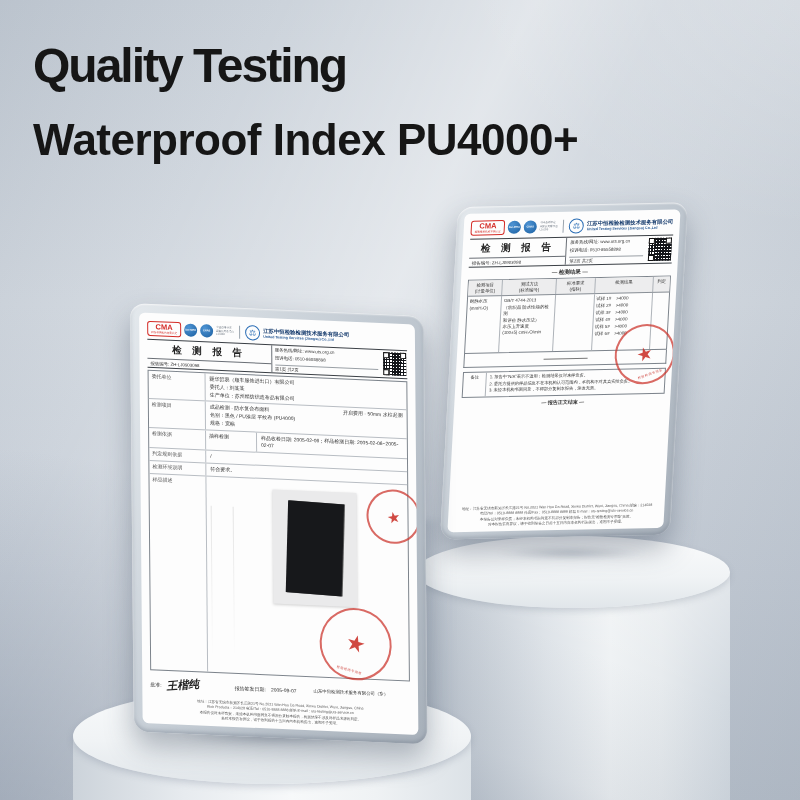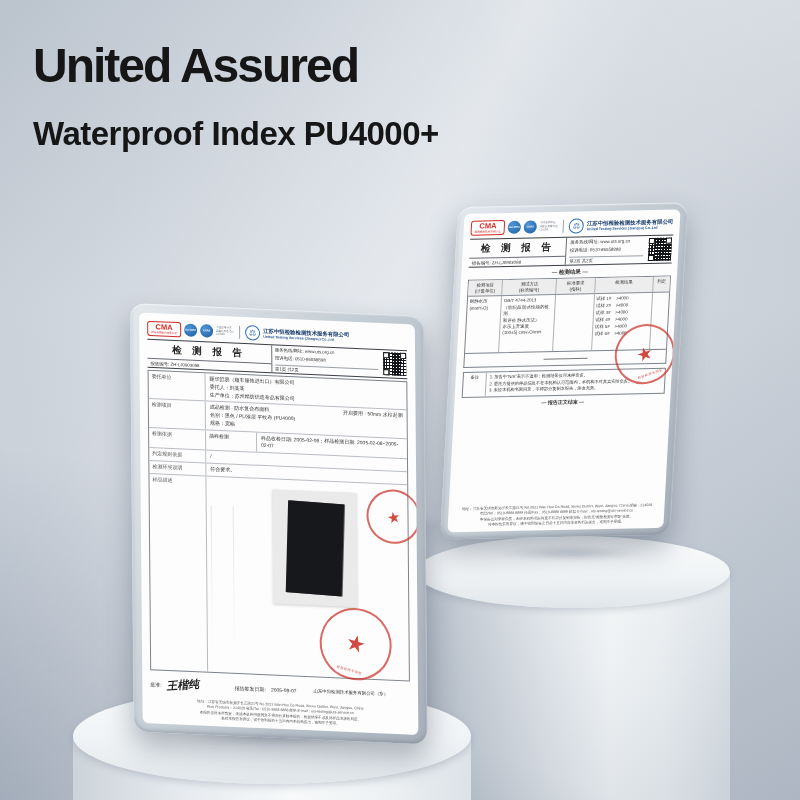--- a/index.html
+++ b/index.html
@@ -12,21 +12,21 @@
       rgba(255,255,255,.42) 45%,rgba(255,255,255,.10) 56%,
       rgba(118,132,150,.10) 78%,rgba(118,132,150,.22) 100%);}
   .bg-shade{position:absolute;inset:0;z-index:0;
     background:radial-gradient(120% 95% at -5% 108%,rgba(88,104,128,.40) 0%,rgba(88,104,128,0) 55%),
                radial-gradient(85% 60% at 106% -6%,rgba(255,255,255,.32) 0%,rgba(255,255,255,0) 58%);}
   .wall-shadow{position:absolute;left:368px;top:520px;width:78px;height:280px;z-index:0;filter:blur(3px);
     background:linear-gradient(90deg,rgba(94,110,132,0) 0%,rgba(94,110,132,.20) 65%,rgba(94,110,132,0) 100%);}
   
   .headline{position:absolute;left:33px;top:38px;z-index:6;color:#161616;}
   .h1{font-size:48px;font-weight:700;letter-spacing:-2px;line-height:1.17;white-space:nowrap;}
-  .h2{font-size:33px;font-weight:700;letter-spacing:-0.5px;margin-top:21px;white-space:nowrap;}
+  .h2{font-size:44px;font-weight:700;letter-spacing:-0.5px;margin-top:21px;white-space:nowrap;}
   
   .pedestal{position:absolute;}
   .pedestal-right{left:416px;top:536px;width:314px;height:264px;z-index:1;}
   .pr-body{position:absolute;left:0;top:36px;width:100%;height:228px;
     background:linear-gradient(90deg,#b2bbc6 0%,#c8cfd7 18%,#dfe4e9 42%,#eff2f4 62%,#e7ebee 78%,#d2d9e0 100%);}
   .pr-body::after{content:"";position:absolute;inset:0;
     background:linear-gradient(200deg,rgba(255,255,255,.38) 0%,rgba(255,255,255,0) 38%,rgba(90,106,128,.10) 78%,rgba(90,106,128,.22) 100%);}
   .pr-top{position:absolute;left:0;top:0;width:100%;height:72px;border-radius:50%;
     background:linear-gradient(180deg,#fafbfc 0%,#f0f3f5 58%,#e1e6ea 100%);
     box-shadow:0 3px 6px rgba(110,122,140,.25);}
@@ -141,21 +141,21 @@
 </head>
 <body>
 
 <div class="stage">
 
   <div class="bg-beam"></div>
   <div class="bg-shade"></div>
   <div class="wall-shadow"></div>
 
   <div class="headline">
-    <div class="h1">United Assured</div>
+    <div class="h1">Quality Testing</div>
     <div class="h2">Waterproof Index PU4000+</div>
   </div>
 
   <div class="pedestal pedestal-right">
     <div class="pr-body"></div>
     <div class="pr-top"></div>
   </div>
   <div class="contact-shadow shadow-right"></div>
 
   <div class="cert cert-right">

